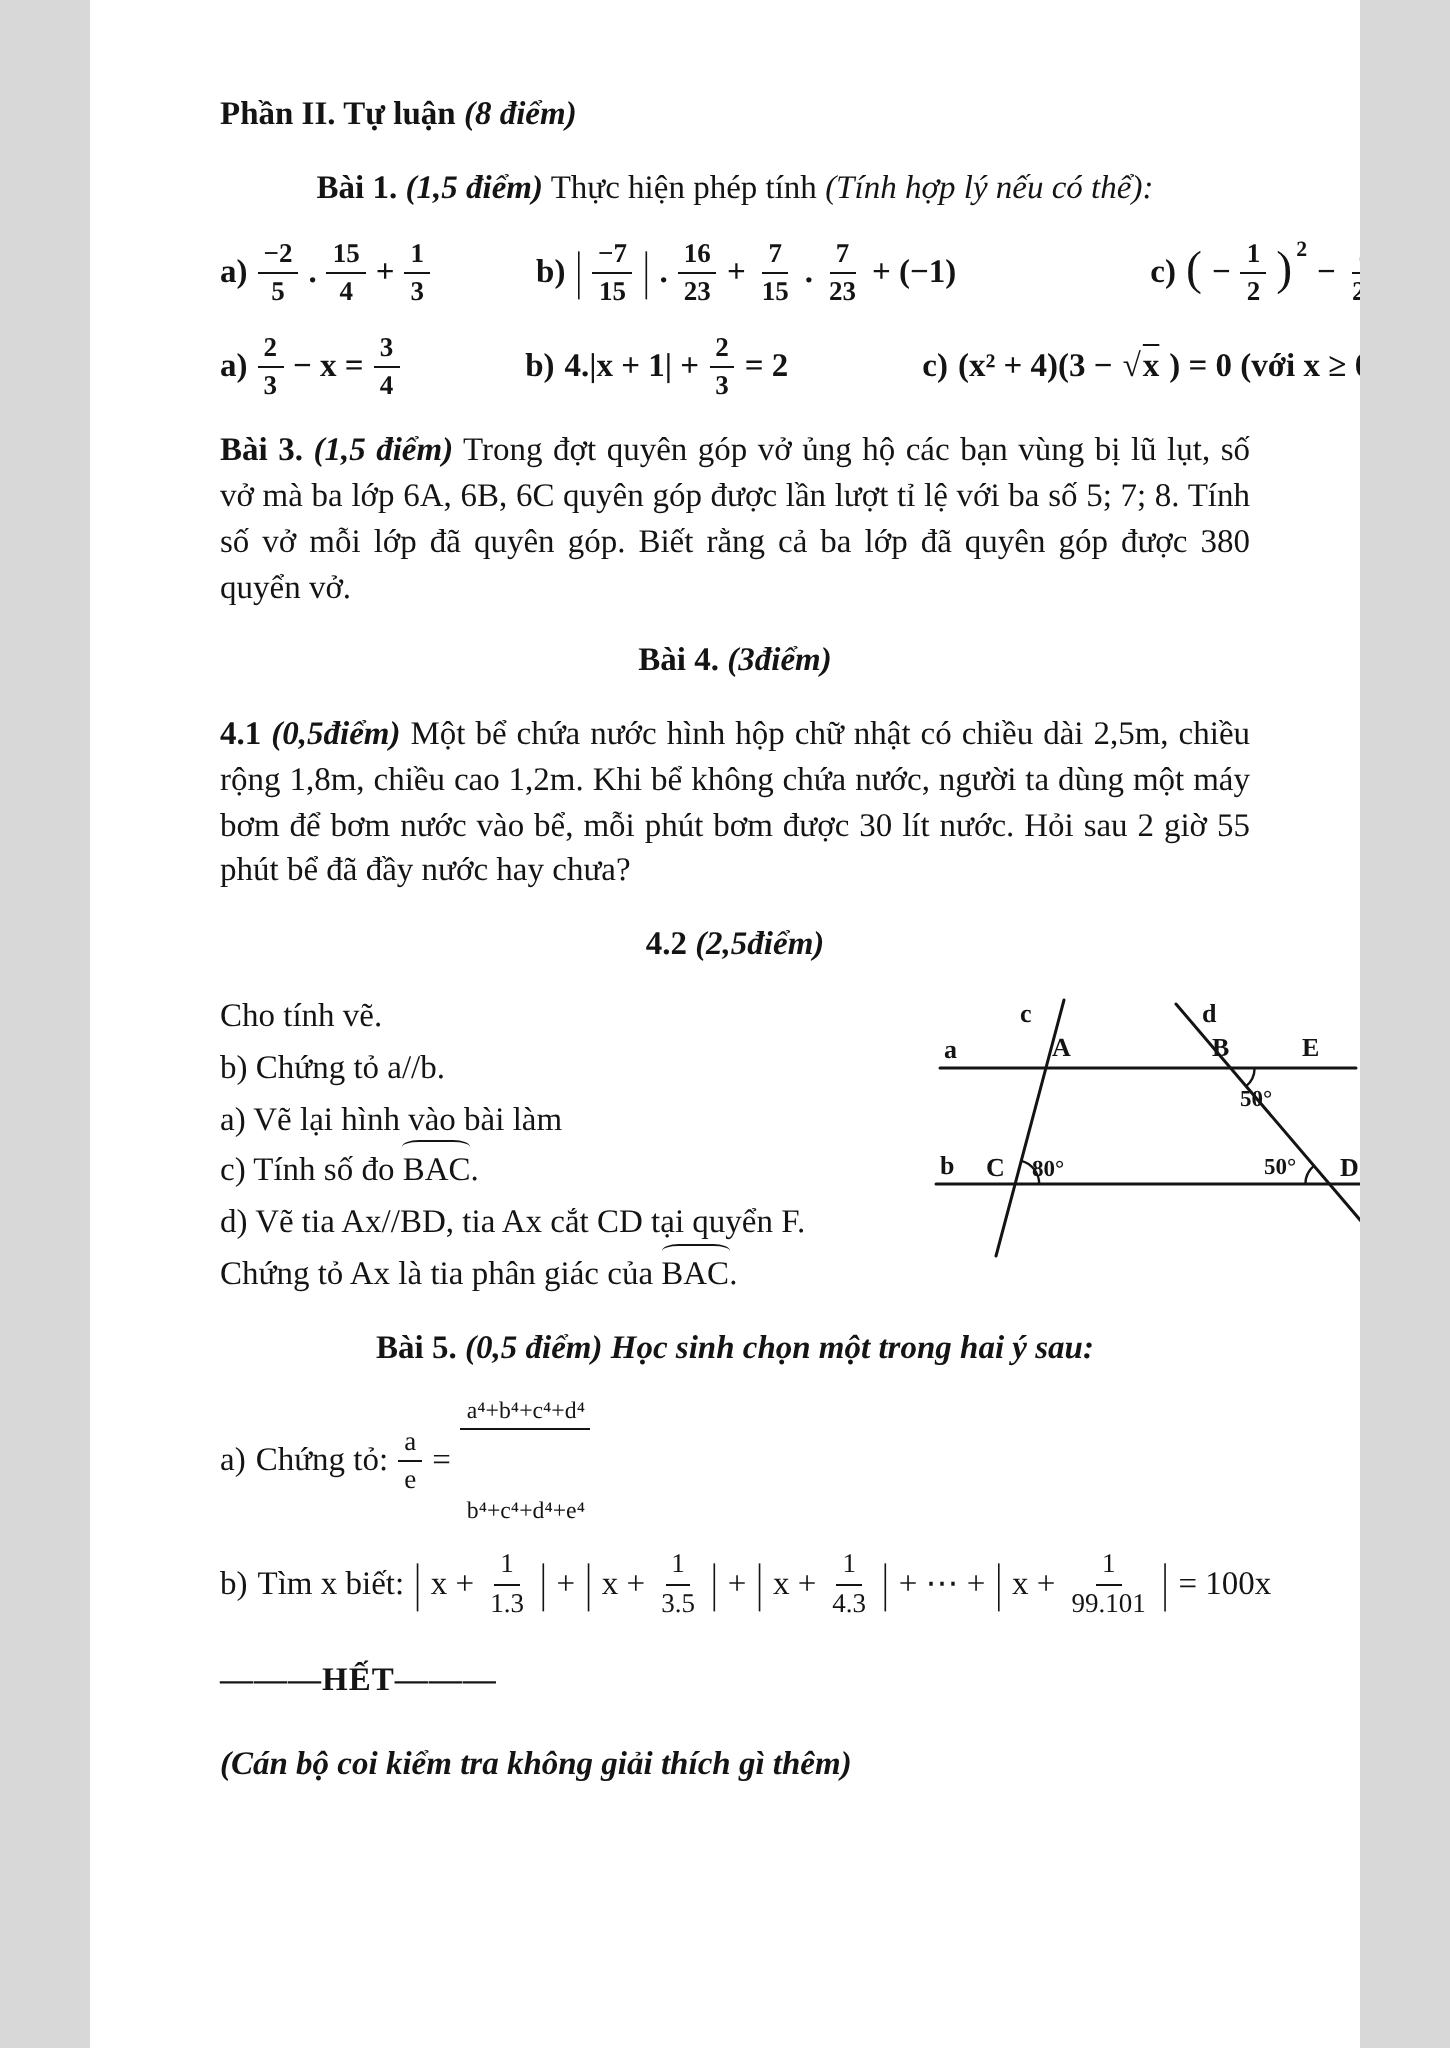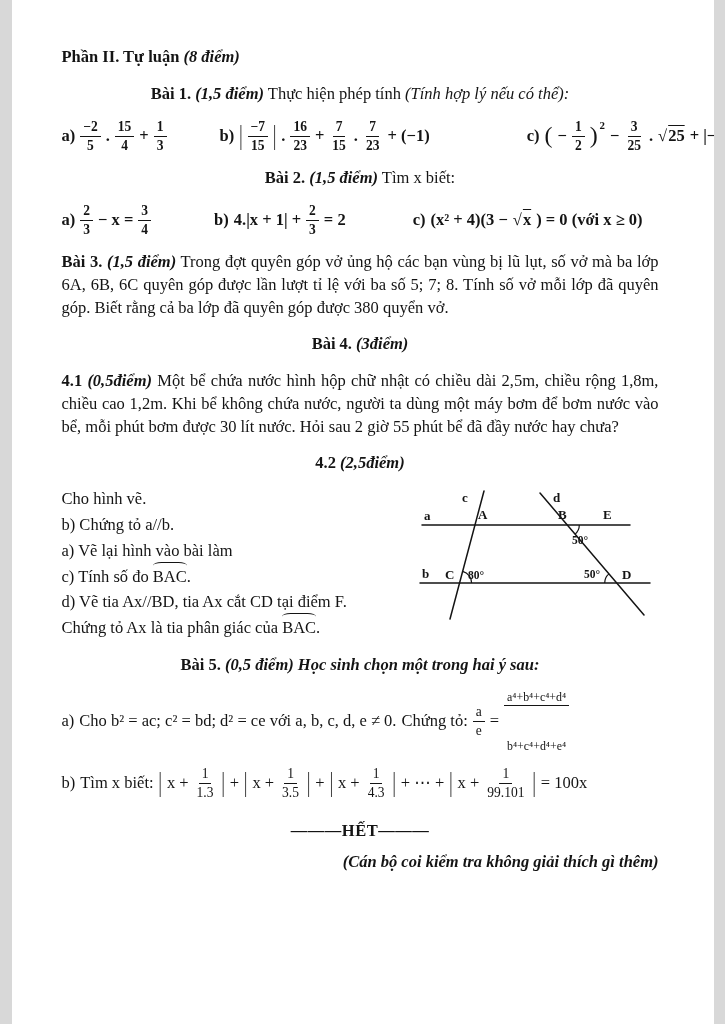--- a/index.html
+++ b/index.html
@@ -1,21 +1,21 @@
 <!DOCTYPE html>
 <html><head>
 <meta charset="utf-8">
 <style>
   *{margin:0;padding:0;box-sizing:border-box;}
   html,body{background:#d8d8d8;}
   .page{
-    width:702px;height:1024px;margin:0 auto;background:#ffffff;
+    width:635px;height:1024px;margin:0 auto;background:#ffffff;
     font-family:"Liberation Serif","DejaVu Serif",serif;
     color:#141414;font-size:16.5px;line-height:1.38;
-    padding:46px 55px 0 50px;overflow:hidden;
+    padding:46px 55px 0 65px;overflow:hidden;
   }
   .bl{font-weight:bold;}
   .bi{font-weight:bold;font-style:italic;}
   .it{font-style:italic;}
   p.sec{margin-top:14px;text-align:center;}
   p.para{margin-top:14px;text-align:justify;}
   .mrow{display:flex;align-items:center;gap:5px;margin:14px 0 10px;}
   .math{display:inline-flex;align-items:center;gap:5px;font-weight:bold;white-space:nowrap;}
   .math.normal{font-weight:normal;}
   .frac{display:inline-flex;flex-direction:column;align-items:center;line-height:1.05;font-size:0.82em;}
@@ -35,22 +35,22 @@
   .gB2{margin-left:58px;}
   .gC2{margin-left:62px;}
   .cols{display:flex;margin-top:10px;}
   .leftcol{width:350px;flex:none;}
   .leftcol p{margin-top:3px;}
   .figwrap{flex:none;padding-top:2px;}
   .figline{stroke:#141414;stroke-width:1.5;stroke-linecap:round;}
   .figarc{stroke:#141414;stroke-width:1.2;fill:none;}
   .figtext{font-family:"Liberation Serif","DejaVu Serif",serif;font-weight:bold;font-size:13px;fill:#141414;}
   .figang{font-family:"Liberation Serif","DejaVu Serif",serif;font-weight:bold;font-size:11.5px;fill:#141414;}
-  .het{text-align:center;font-weight:bold;margin-top:20px;letter-spacing:0.5px;}
-  .fnote{text-align:right;font-weight:bold;font-style:italic;margin-top:8px;}
+  .het{text-align:left;font-weight:bold;margin-top:20px;letter-spacing:0.5px;}
+  .fnote{text-align:left;font-weight:bold;font-style:italic;margin-top:20px;}
 </style>
 </head>
 <body>
 
 <div class="page">
 
   <p>
     <span class="bl">Phần II. Tự luận</span>
     <span class="bi">(8 điểm)</span>
   </p>
@@ -122,25 +122,20 @@
           <span class="num">3</span>
           <span class="den">25</span>
         </span>
       <span>.</span>
       <span class="sqrt">√</span>
       <span class="rad">25</span>
       <span>+ |−0,6|</span>
     </span>
   </div>
 
-  <p class="sec">
-    <span class="bl">Bài 2.</span>
-    <span class="bi">(1,5 điểm)</span>
-    <span>Tìm x biết:</span>
-  </p>
 
   <div class="mrow">
     <span class="math">
       <span>a)</span>
       <span class="frac">
           <span class="num">2</span>
           <span class="den">3</span>
         </span>
       <span>− x =</span>
       <span class="frac">
@@ -185,25 +180,25 @@
     <span>Một bể chứa nước hình hộp chữ nhật có chiều dài 2,5m, chiều rộng 1,8m, chiều cao 1,2m. Khi bể không chứa nước, người ta dùng một máy bơm để bơm nước vào bể, mỗi phút bơm được 30 lít nước. Hỏi sau 2 giờ 55 phút bể đã đầy nước hay chưa?</span>
   </p>
 
   <p class="sec">
     <span class="bl">4.2</span>
     <span class="bi">(2,5điểm)</span>
   </p>
 
   <div class="cols">
     <div class="leftcol">
-      <p>Cho hình vẽ.</p>
+      <p>Cho tính vẽ.</p>
       <p>b) Chứng tỏ a//b.</p>
       <p>a) Vẽ lại hình vào bài làm</p>
       <p><span>c) Tính số đo </span><span class="angle">BAC</span><span>.</span></p>
-      <p>d) Vẽ tia Ax//BD, tia Ax cắt CD tại điểm F.</p>
+      <p>d) Vẽ tia Ax//BD, tia Ax cắt CD tại quyển F.</p>
       <p><span>Chứng tỏ Ax là tia phân giác của </span><span class="angle">BAC</span><span>.</span></p>
     </div>
 
     <div class="figwrap">
       <svg width="272" height="138" viewBox="0 0 272 138">
         <line class="figline" x1="10" y1="38" x2="218" y2="38"></line>
         <line class="figline" x1="8" y1="96" x2="238" y2="96"></line>
         <line class="figline" x1="72" y1="4" x2="38" y2="132"></line>
         <line class="figline" x1="128" y1="6" x2="232" y2="128"></line>
 
@@ -229,21 +224,20 @@
 
   <p class="sec">
     <span class="bl">Bài 5.</span>
     <span class="bi">(0,5 điểm)</span>
     <span class="bi">Học sinh chọn một trong hai ý sau:</span>
   </p>
 
   <div class="mrow">
     <span class="math normal">
       <span>a)</span>
-      <span>Cho b² = ac; c² = bd; d² = ce với a, b, c, d, e ≠ 0.</span>
       <span>Chứng tỏ:</span>
       <span class="frac">
           <span class="num">a</span>
           <span class="den">e</span>
         </span>
       <span>=</span>
       <span class="frac small">
           <span class="num">a⁴+b⁴+c⁴+d⁴</span>
           <span class="den">b⁴+c⁴+d⁴+e⁴</span>
         </span>

